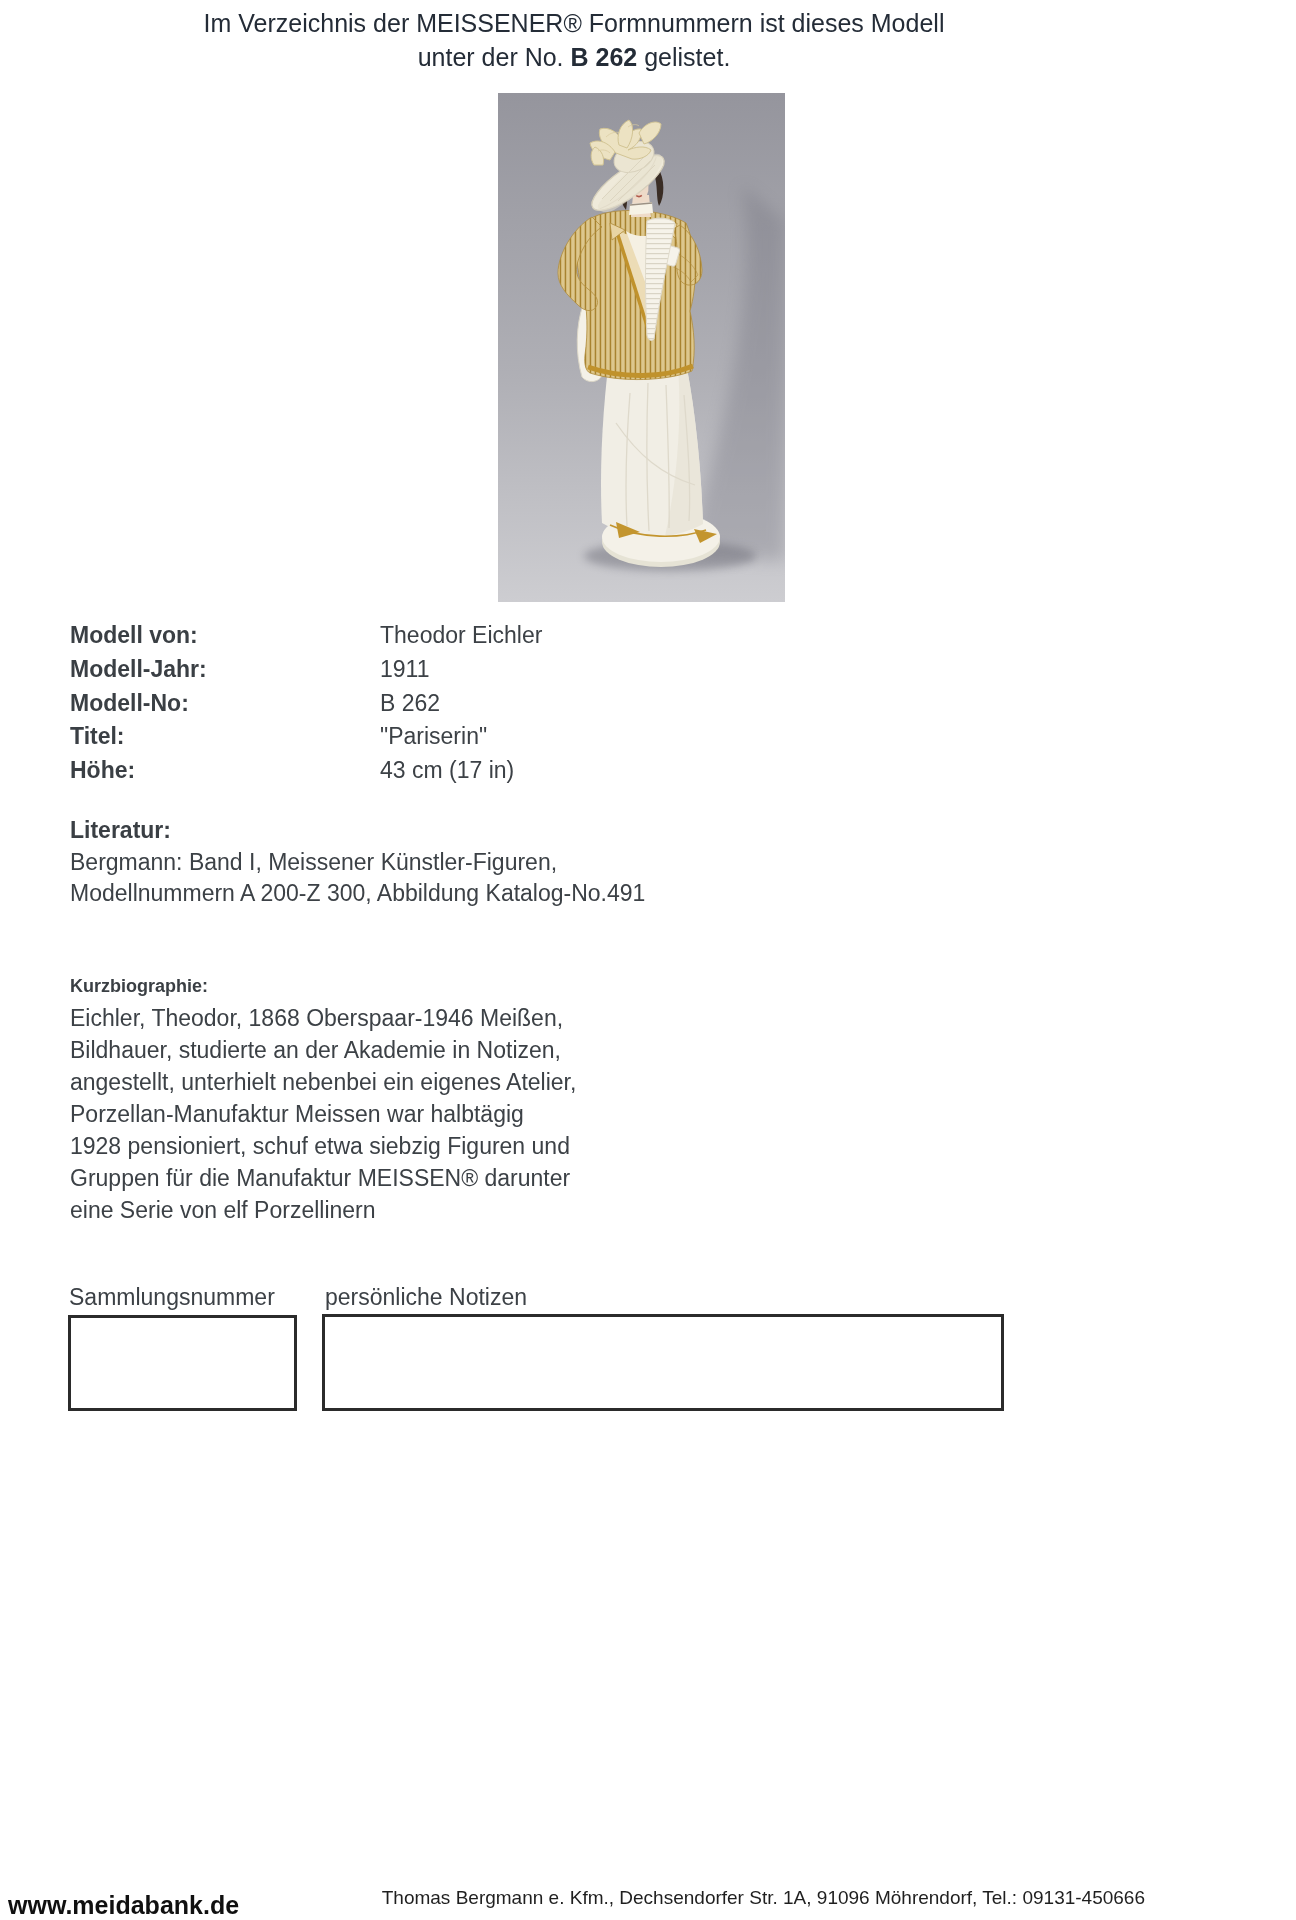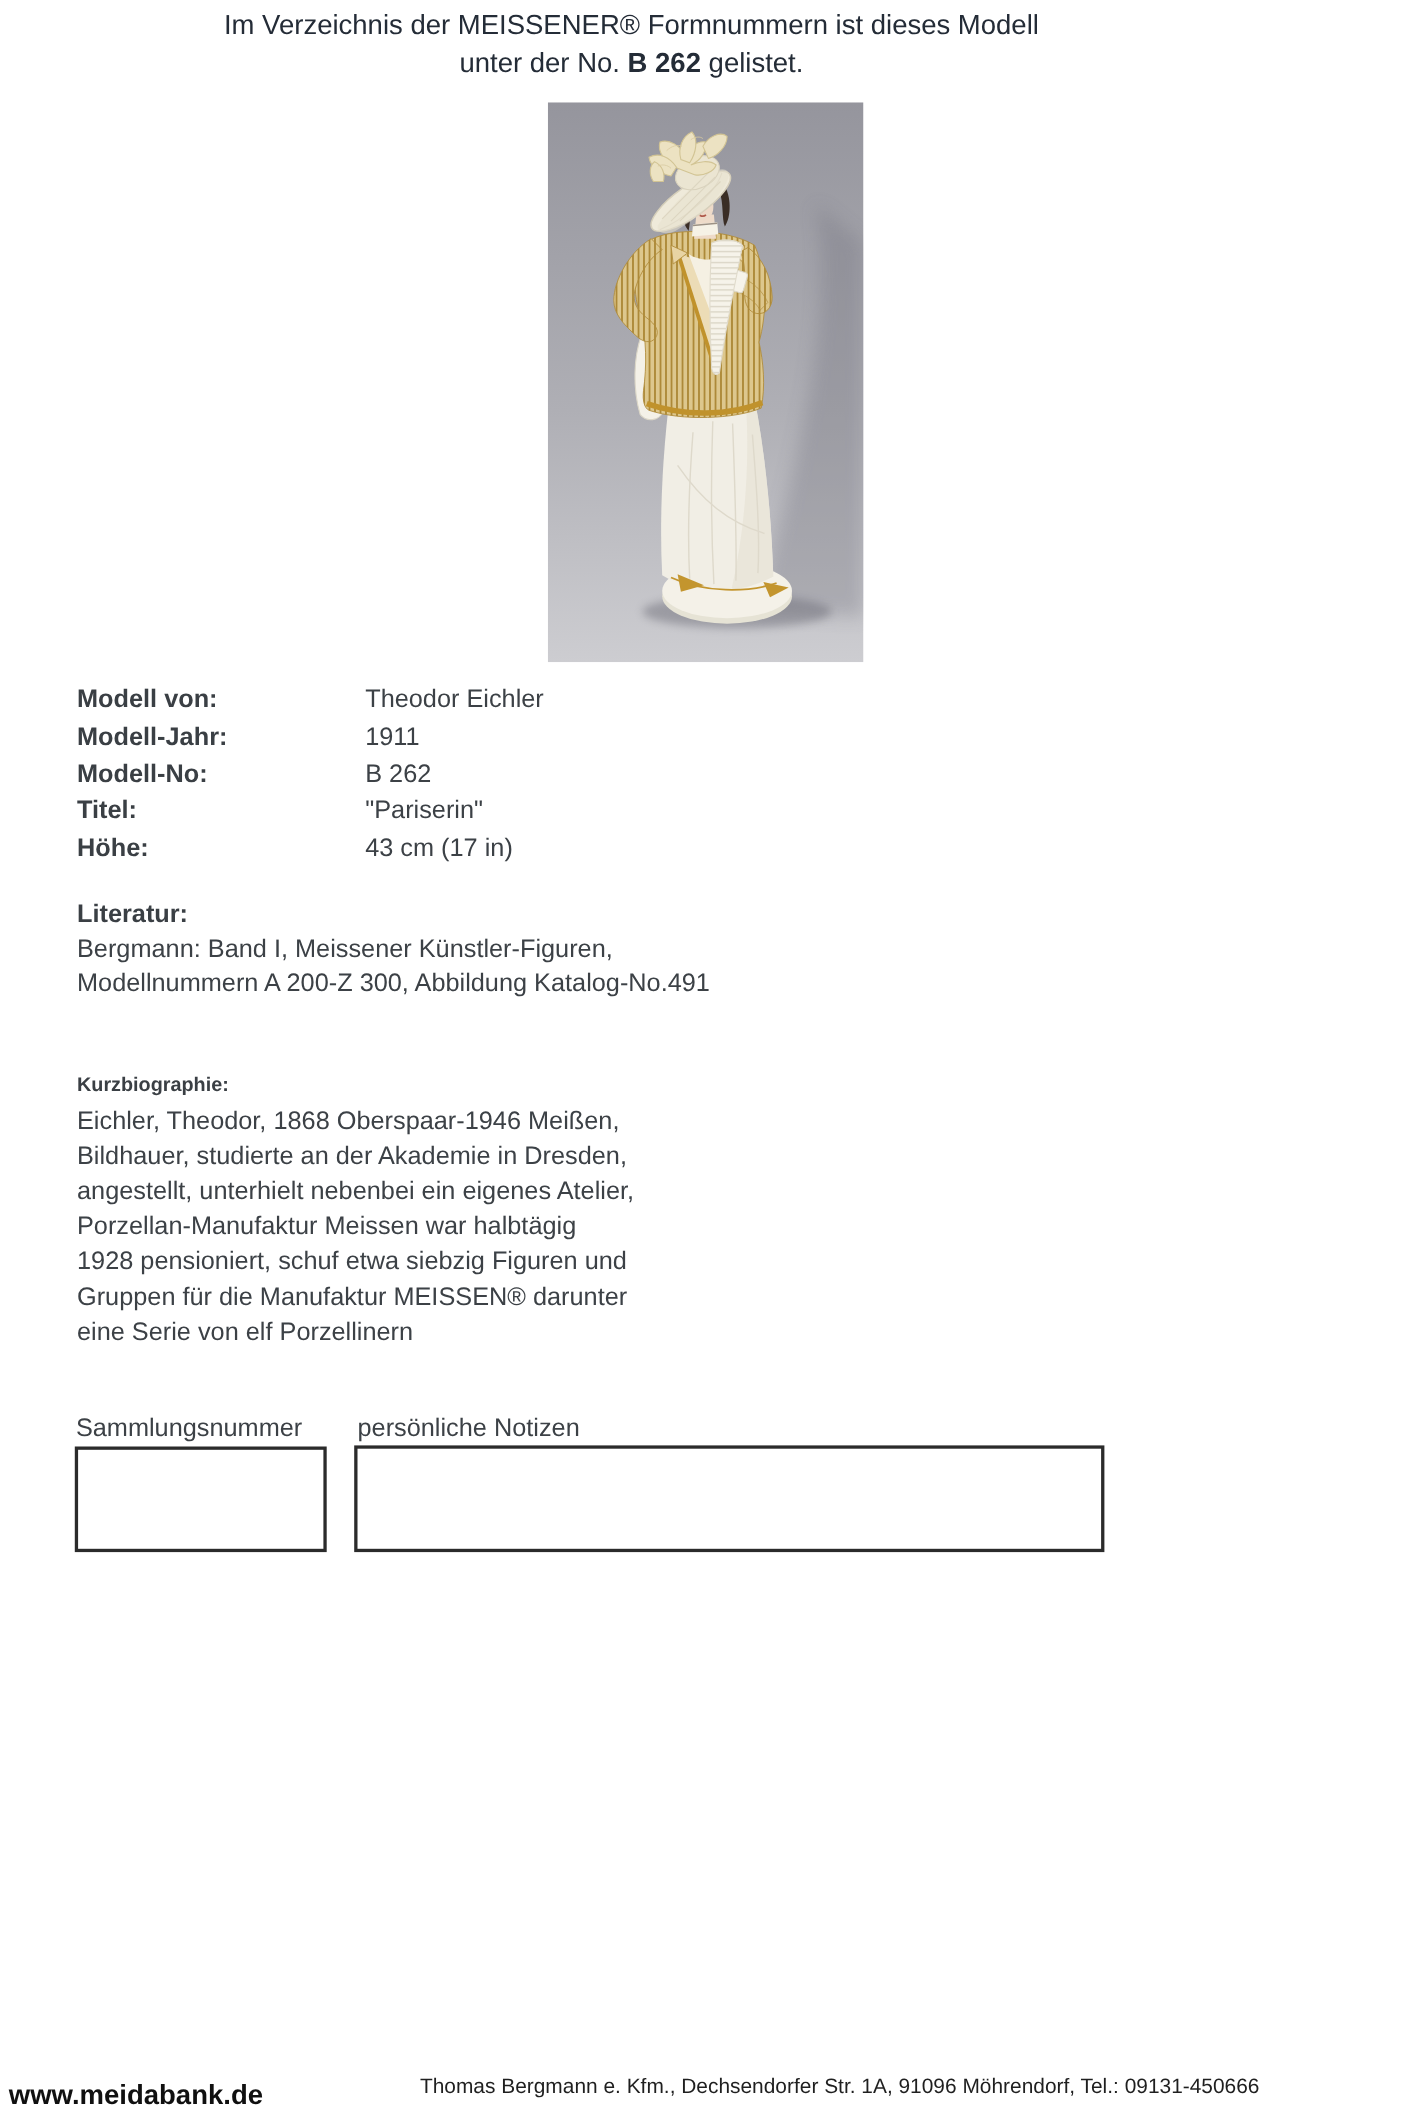--- a/index.html
+++ b/index.html
@@ -11,21 +11,21 @@
   .header{position:absolute;top:6px;left:0;width:100%;text-align:center;
     font-size:25px;line-height:34px;color:#242c37;}
   .header .model-no{font-weight:700;}
   
   .photo{position:absolute;left:498px;top:93px;width:287px;height:509px;margin:0;}
   .photo svg{display:block;}
   
   .details{position:absolute;left:70px;top:619px;font-size:23px;line-height:33.8px;}
   .drow{display:flex;}
   .dlabel{width:262px;font-weight:700;color:#3a3f44;}
-  .dvalue{color:#3c4146;}
+  .dvalue{color:#3c4146;margin-left:48px;}
   
   .literature{position:absolute;left:70px;top:815px;font-size:23px;line-height:31.5px;}
   .lit-heading{font-weight:700;color:#3a3f44;}
   
   .bio-heading{position:absolute;left:70px;top:976px;font-size:18px;font-weight:700;color:#3a3f44;}
   .bio{position:absolute;left:70px;top:1002px;font-size:23px;line-height:32px;white-space:nowrap;}
   
   .coll-label{position:absolute;top:1284px;font-size:23px;color:#3c4146;}
   .coll-label.num{left:69px;}
   .coll-label.notes{left:325px;}
@@ -194,21 +194,21 @@
   <div class="literature">
     <div class="lit-heading">Literatur:</div>
     <div>Bergmann: Band I, Meissener Künstler-Figuren,</div>
     <div>Modellnummern A 200-Z 300, Abbildung Katalog-No.491</div>
   </div>
 
   <div class="bio-heading">Kurzbiographie:</div>
 
   <div class="bio">
     <div>Eichler, Theodor, 1868 Oberspaar-1946 Meißen,</div>
-    <div>Bildhauer, studierte an der Akademie in Dresden,</div>
+    <div>Bildhauer, studierte an der Akademie in Notizen,</div>
     <div>angestellt, unterhielt nebenbei ein eigenes Atelier,</div>
     <div>Porzellan-Manufaktur Meissen war halbtägig</div>
     <div>1928 pensioniert, schuf etwa siebzig Figuren und</div>
     <div>Gruppen für die Manufaktur MEISSEN® darunter</div>
     <div>eine Serie von elf Porzellinern</div>
   </div>
 
   <div class="coll-label num">Sammlungsnummer</div>
   <div class="coll-label notes">persönliche Notizen</div>
 

